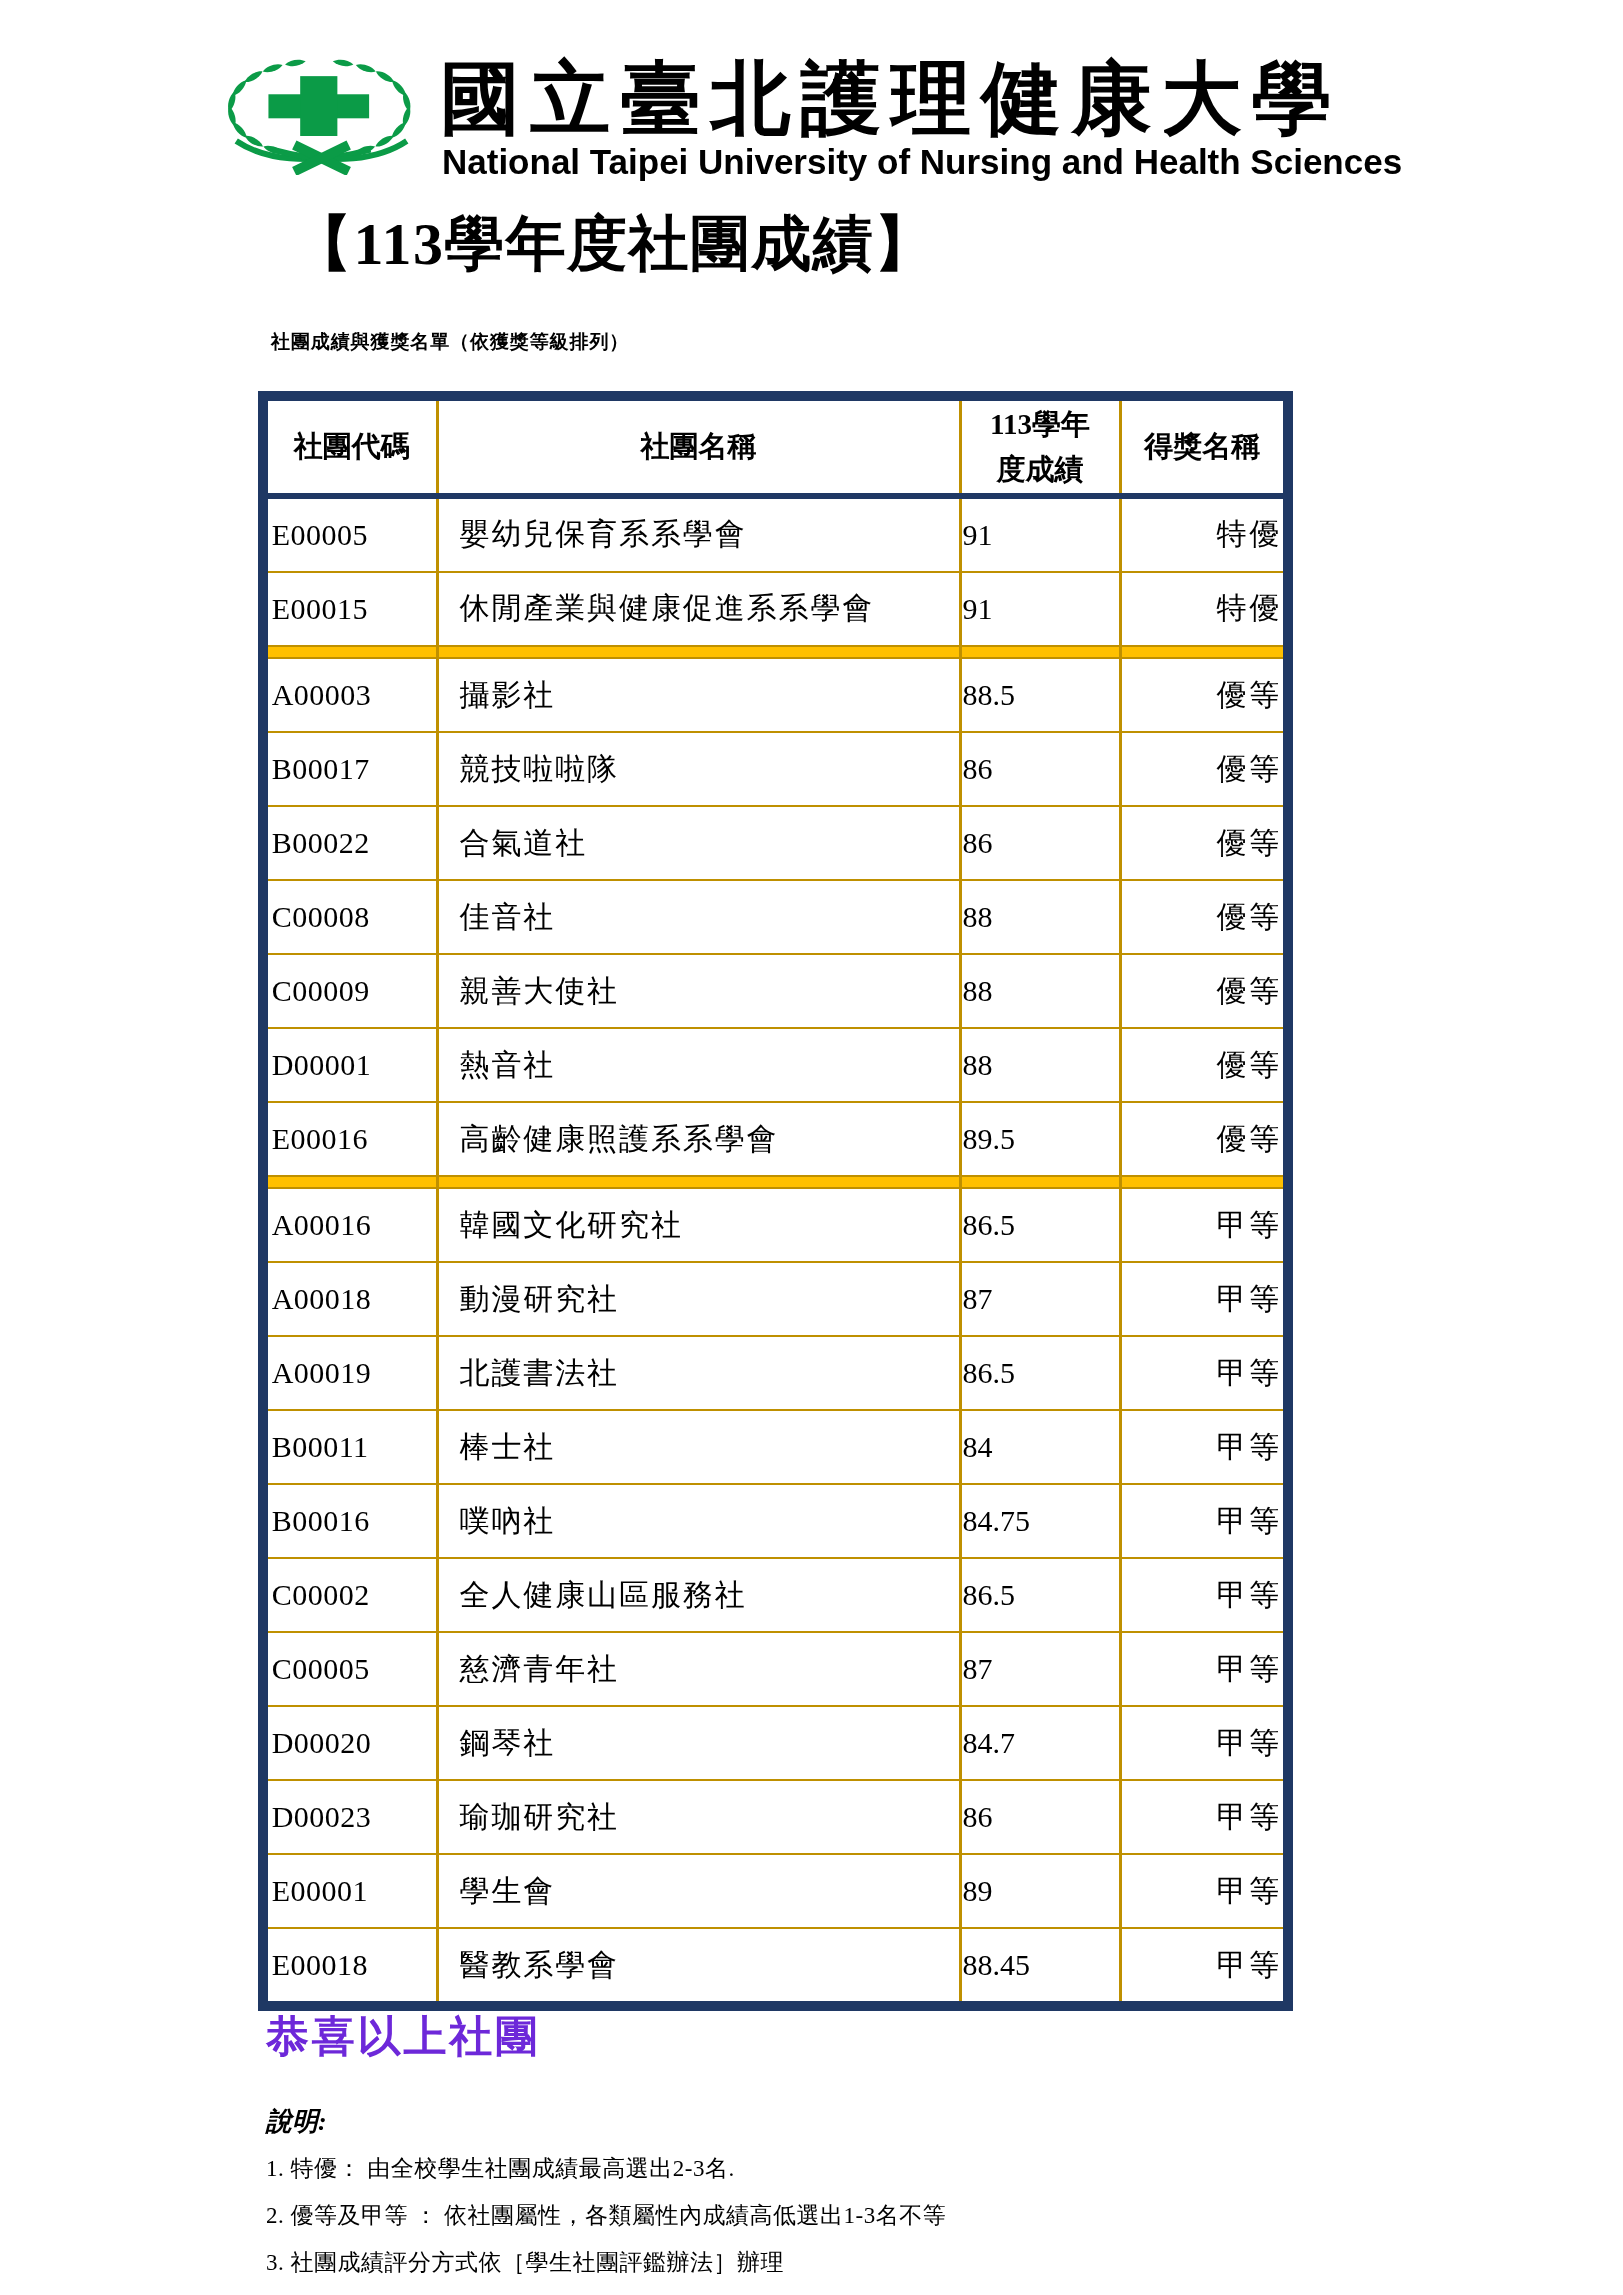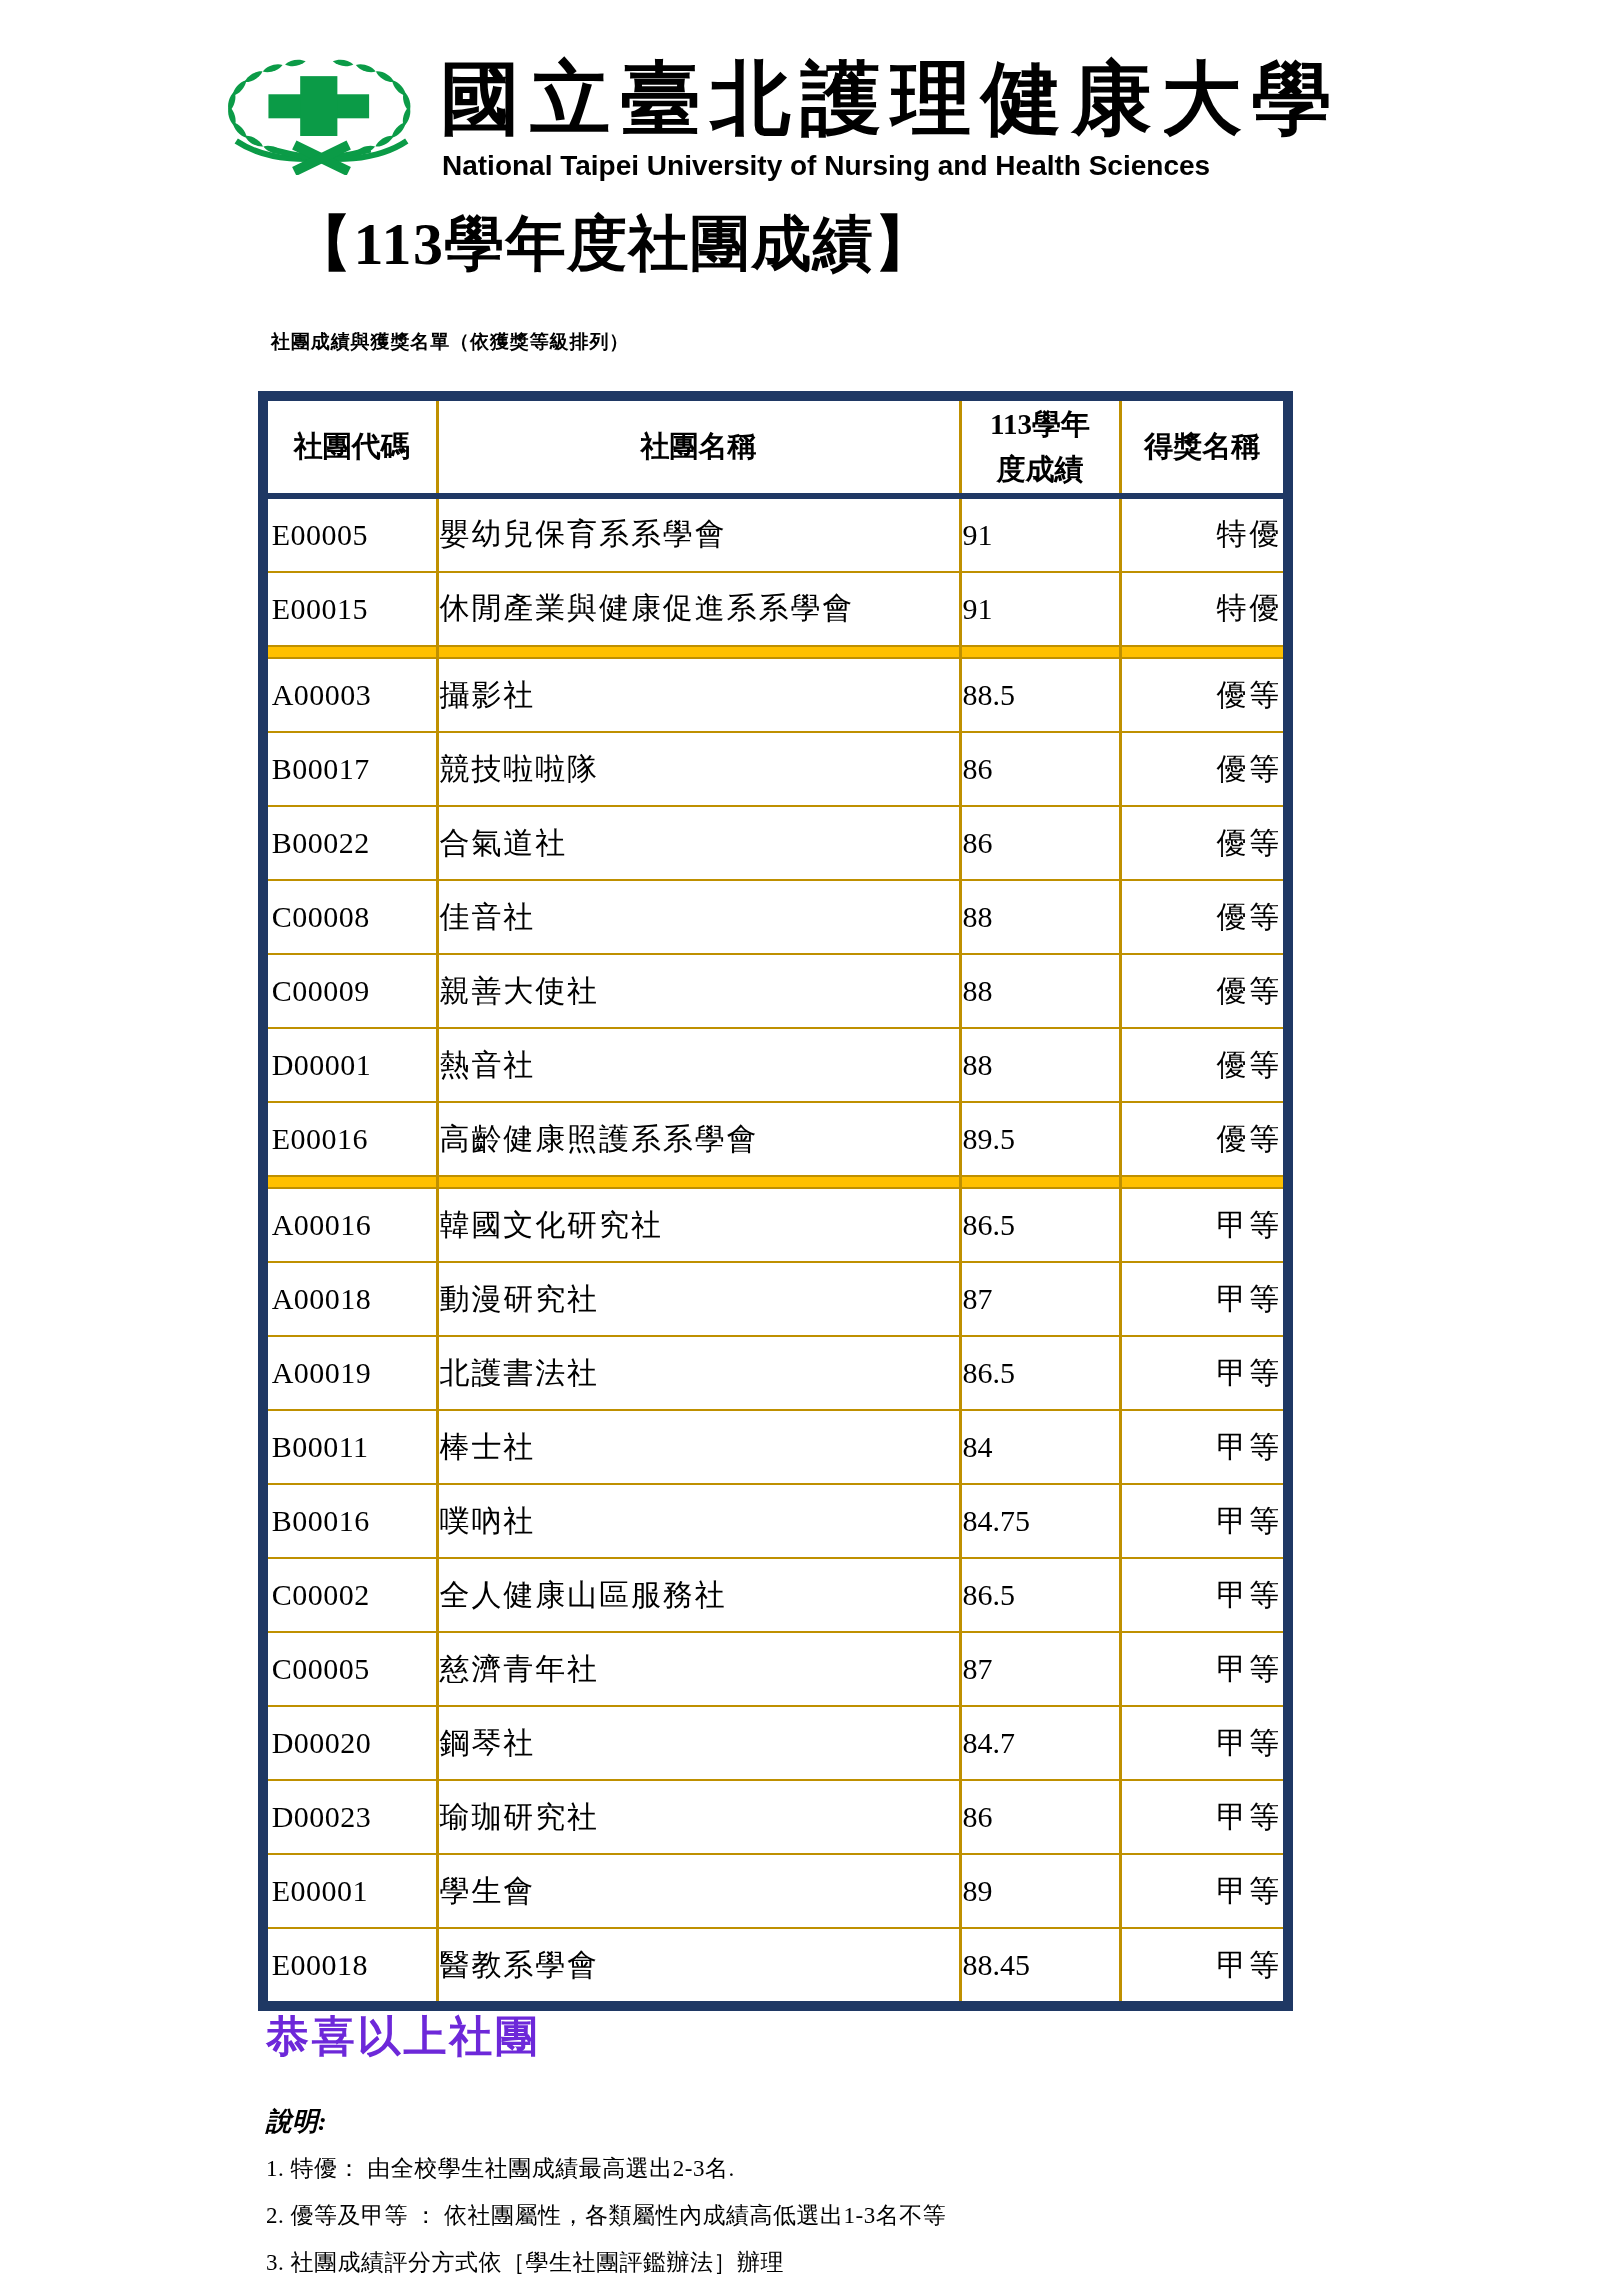--- a/index.html
+++ b/index.html
@@ -4,21 +4,21 @@
 <style>
   html,body{margin:0;padding:0;background:#ffffff;}
   body{width:1624px;height:2295px;overflow:hidden;
        font-family:"Liberation Serif","DejaVu Serif",serif;color:#000;}
   .page{position:relative;width:1624px;height:1836px;background:#fff;}
 
   
   .logo-svg{position:absolute;left:226px;top:58px;width:191px;height:117px;}
   .cn-name{position:absolute;left:440px;top:59px;font-size:80px;font-weight:700;
            letter-spacing:10.2px;line-height:1;white-space:nowrap;}
-  .en-name{position:absolute;left:442px;top:150px;font-size:28px;font-weight:700;
+  .en-name{position:absolute;left:442px;top:142px;font-size:35px;font-weight:700;
            font-family:"Liberation Sans","DejaVu Sans",sans-serif;letter-spacing:0px;white-space:nowrap;}
 
   
   .doc-title{position:absolute;left:292px;top:214px;font-size:60px;font-weight:700;
              letter-spacing:1.4px;line-height:1;white-space:nowrap;text-align:right;}
   .doc-subtitle{position:absolute;left:271px;top:329px;font-size:19px;font-weight:700;
                 letter-spacing:0.9px;white-space:nowrap;}
 
   
   table.score{position:absolute;left:258px;top:391px;width:1024px;
@@ -27,21 +27,21 @@
   table.score th, table.score td{overflow:hidden;}
   table.score th{height:82px;vertical-align:middle;text-align:center;
                  font-size:29px;font-weight:700;line-height:1.55;
                  border-bottom:6.5px solid #1F3864;border-left:3.7px solid #BF9000;}
   table.score th:first-child{border-left:none;}
   table.score td{height:70px;vertical-align:middle;font-size:30px;
                  border-left:3.7px solid #BF9000;border-bottom:2.8px solid #BF9000;
                  background:#fff;}
   table.score td:first-child{border-left:none;}
   td.code{font-size:35px;padding-left:3.7px;letter-spacing:0.5px;}
-  td.name{padding-left:1px;letter-spacing:1.9px;}
+  td.name{padding-left:21px;letter-spacing:1.9px;}
   td.score{text-align:left;padding-right:7.4px;font-size:35px;}
   td.award{text-align:right;letter-spacing:2.8px;}
   tr.band td{height:8.3px;background:#FFC000;
              border-top:2.3px solid #BF9000;border-bottom:2.3px solid #BF9000;}
 
   
   .congrats{position:absolute;left:266px;top:2008px;font-size:43px;font-weight:700;
             color:#6d28d9;letter-spacing:2.8px;}
   .notes-head{position:absolute;left:266px;top:2104px;font-size:26px;font-weight:700;font-style:italic;}
   .notes{position:absolute;left:266px;top:2145px;font-size:23px;line-height:47px;

